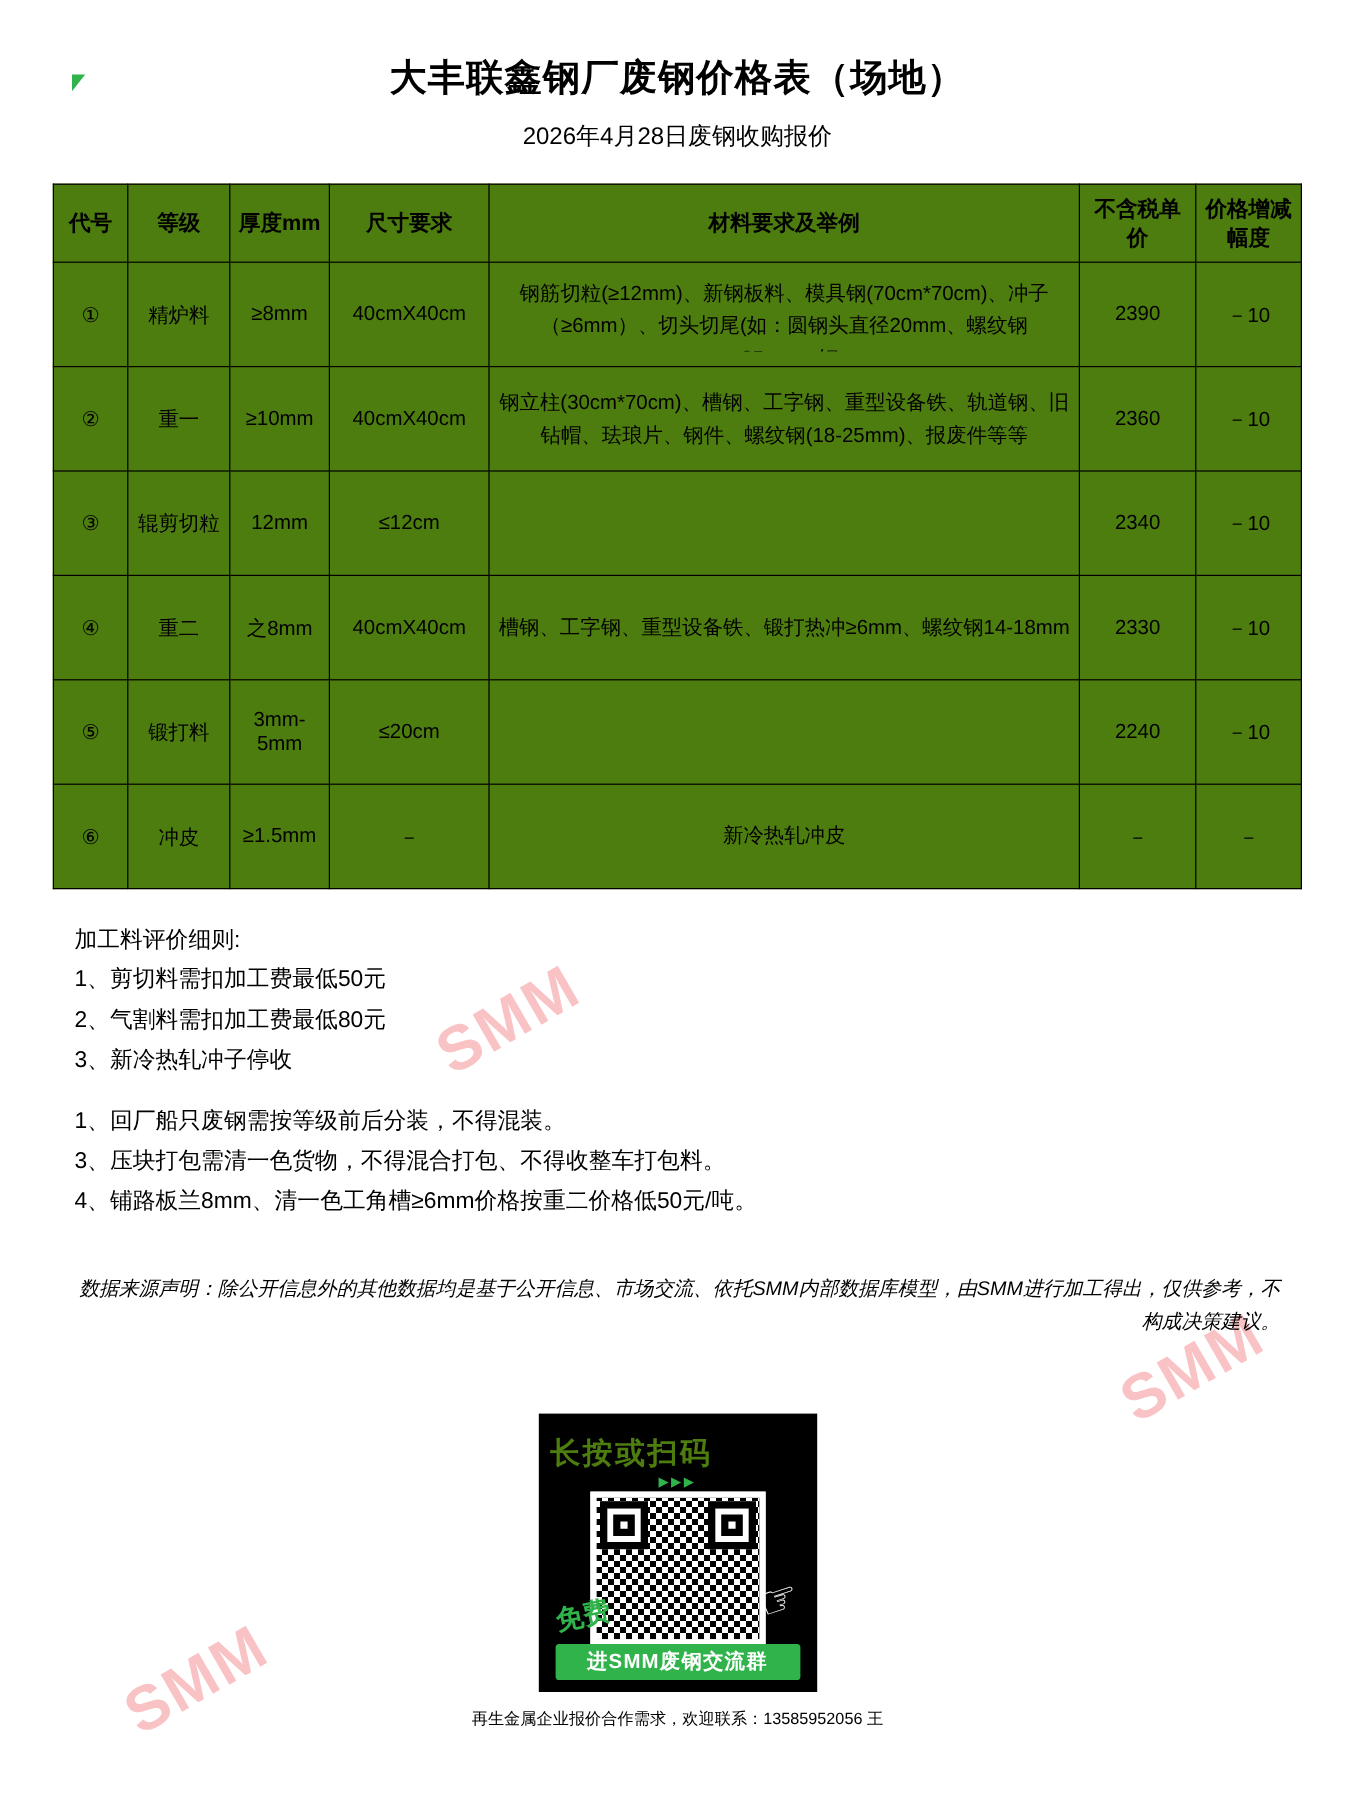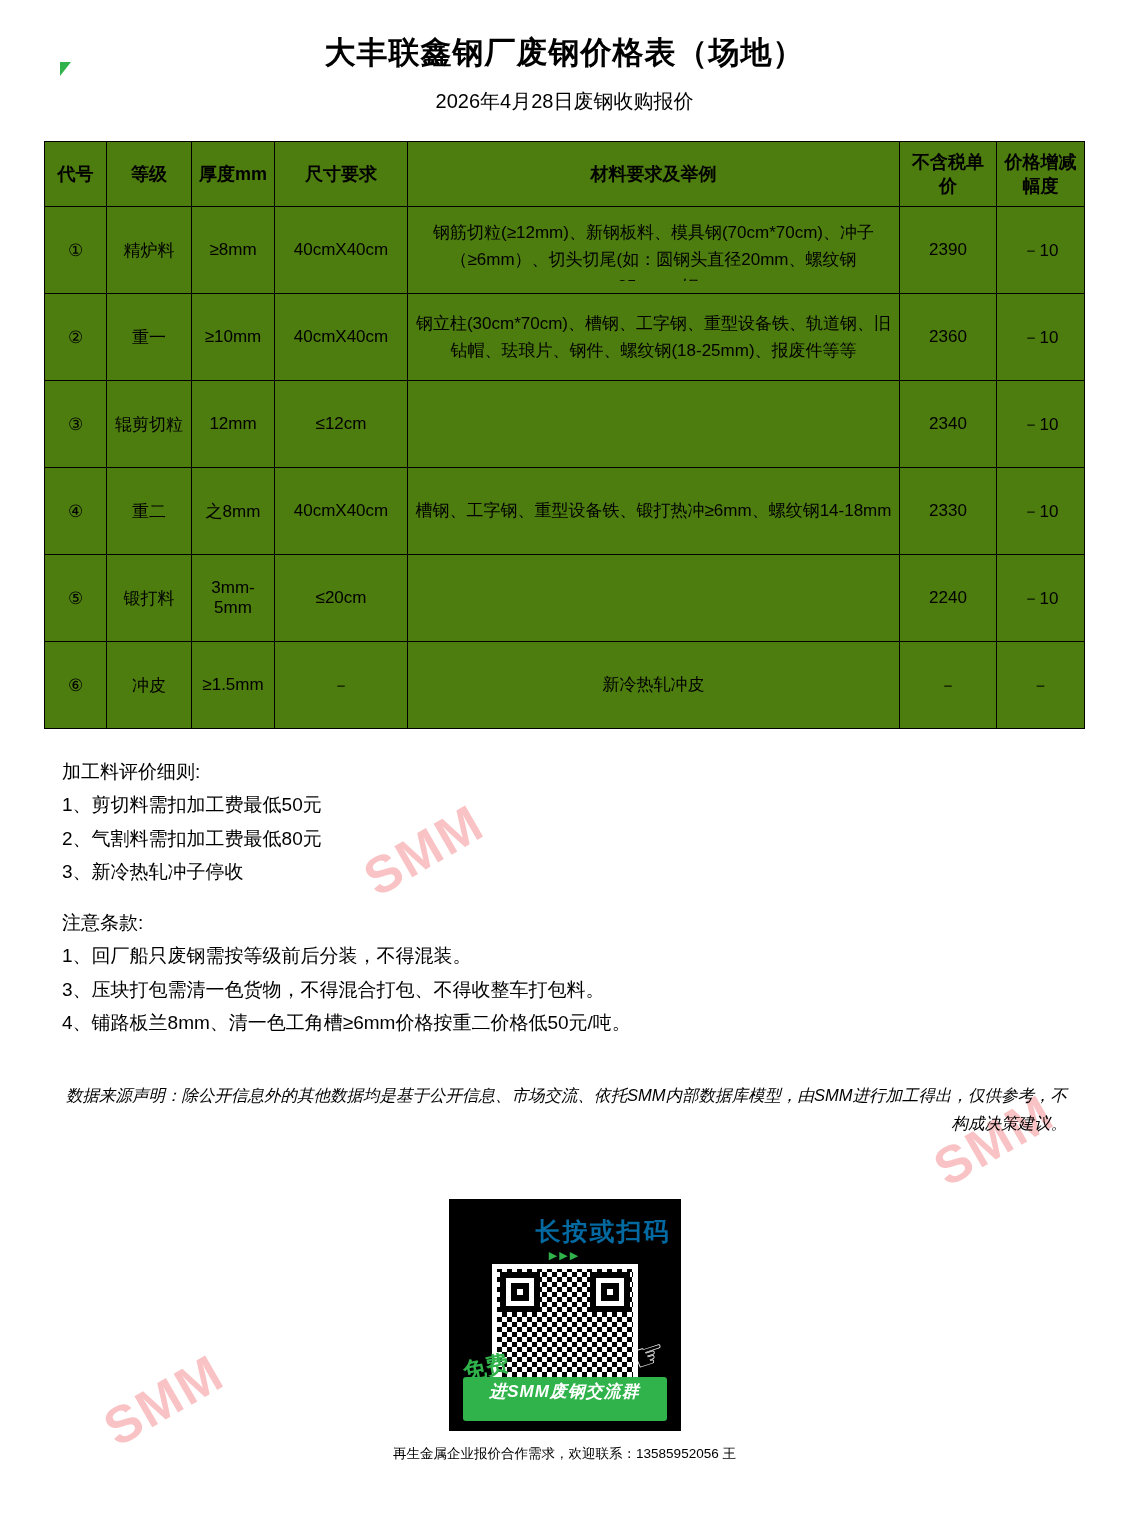--- a/index.html
+++ b/index.html
@@ -37,21 +37,21 @@
   .wm-2 { left: 820px; top: 345px;  font-size: 52px; transform: rotate(-30deg); }
   .wm-3 { left: 360px; top: 820px;  font-size: 52px; transform: rotate(-30deg); }
   .wm-4 { left: 930px; top: 1110px; font-size: 52px; transform: rotate(-30deg); }
   .wm-5 { left: 100px; top: 1370px; font-size: 52px; transform: rotate(-30deg); }
 
   .content { position: relative; z-index: 2; }
 
   
   h1.doc-title {
     margin: 0;
-    padding: 32px 0 0 0;
+    padding: 44px 0 0 0;
     text-align: center;
     font-size: 31px;
     font-weight: bold;
     letter-spacing: 1px;
   }
   .doc-subtitle {
     margin: 14px 0 0 0;
     text-align: center;
     font-size: 20px;
   }
@@ -134,24 +134,24 @@
   .qr-wrap {
     margin: 62px auto 0 auto;
     width: 232px;
     height: 232px;
     background: #000;
     position: relative;
     box-sizing: border-box;
     padding: 10px;
   }
   .qr-title {
-    color: #0369a1;
+    color: #4d7c0f;
     font-weight: bold;
     font-size: 25px;
-    text-align: right;
+    text-align: left;
     letter-spacing: 2px;
     padding-top: 6px;
   }
   .qr-arrows {
     text-align: center;
     color: #2fb34a;
     font-size: 11px;
     letter-spacing: 2px;
     margin-top: 1px;
     height: 11px;
@@ -196,30 +196,29 @@
     bottom: 54px;
     font-size: 38px;
     color: #fff;
     transform: rotate(-18deg);
   }
   .qr-cta {
     position: absolute;
     left: 14px;
     right: 14px;
     bottom: 10px;
-    height: 44px;
+    height: 30px;
     line-height: 30px;
     background: #2fb34a;
     color: #fff;
     font-weight: bold;
     font-size: 17px;
     text-align: center;
     border-radius: 3px;
     letter-spacing: 1px;
-    font-style: italic;
   }
   .contact-line {
     margin: 14px auto 0 auto;
     text-align: center;
     font-size: 13.5px;
   }
 </style>
 </head>
 <body>
 
@@ -320,21 +319,20 @@
     </table>
 
     <div class="notes">
       <div class="blk">
         <p>加工料评价细则:</p>
         <p>1、剪切料需扣加工费最低50元</p>
         <p>2、气割料需扣加工费最低80元</p>
         <p>3、新冷热轧冲子停收</p>
       </div>
       <div class="blk">
-        <p>注意条款:</p>
         <p>1、回厂船只废钢需按等级前后分装，不得混装。</p>
         <p>3、压块打包需清一色货物，不得混合打包、不得收整车打包料。</p>
         <p>4、铺路板兰8mm、清一色工角槽≥6mm价格按重二价格低50元/吨。</p>
       </div>
     </div>
 
     <div class="disclaimer">数据来源声明：除公开信息外的其他数据均是基于公开信息、市场交流、依托SMM内部数据库模型，由SMM进行加工得出，仅供参考，不构成决策建议。</div>
 
     <div class="qr-wrap">
       <div class="qr-title">长按或扫码</div>

